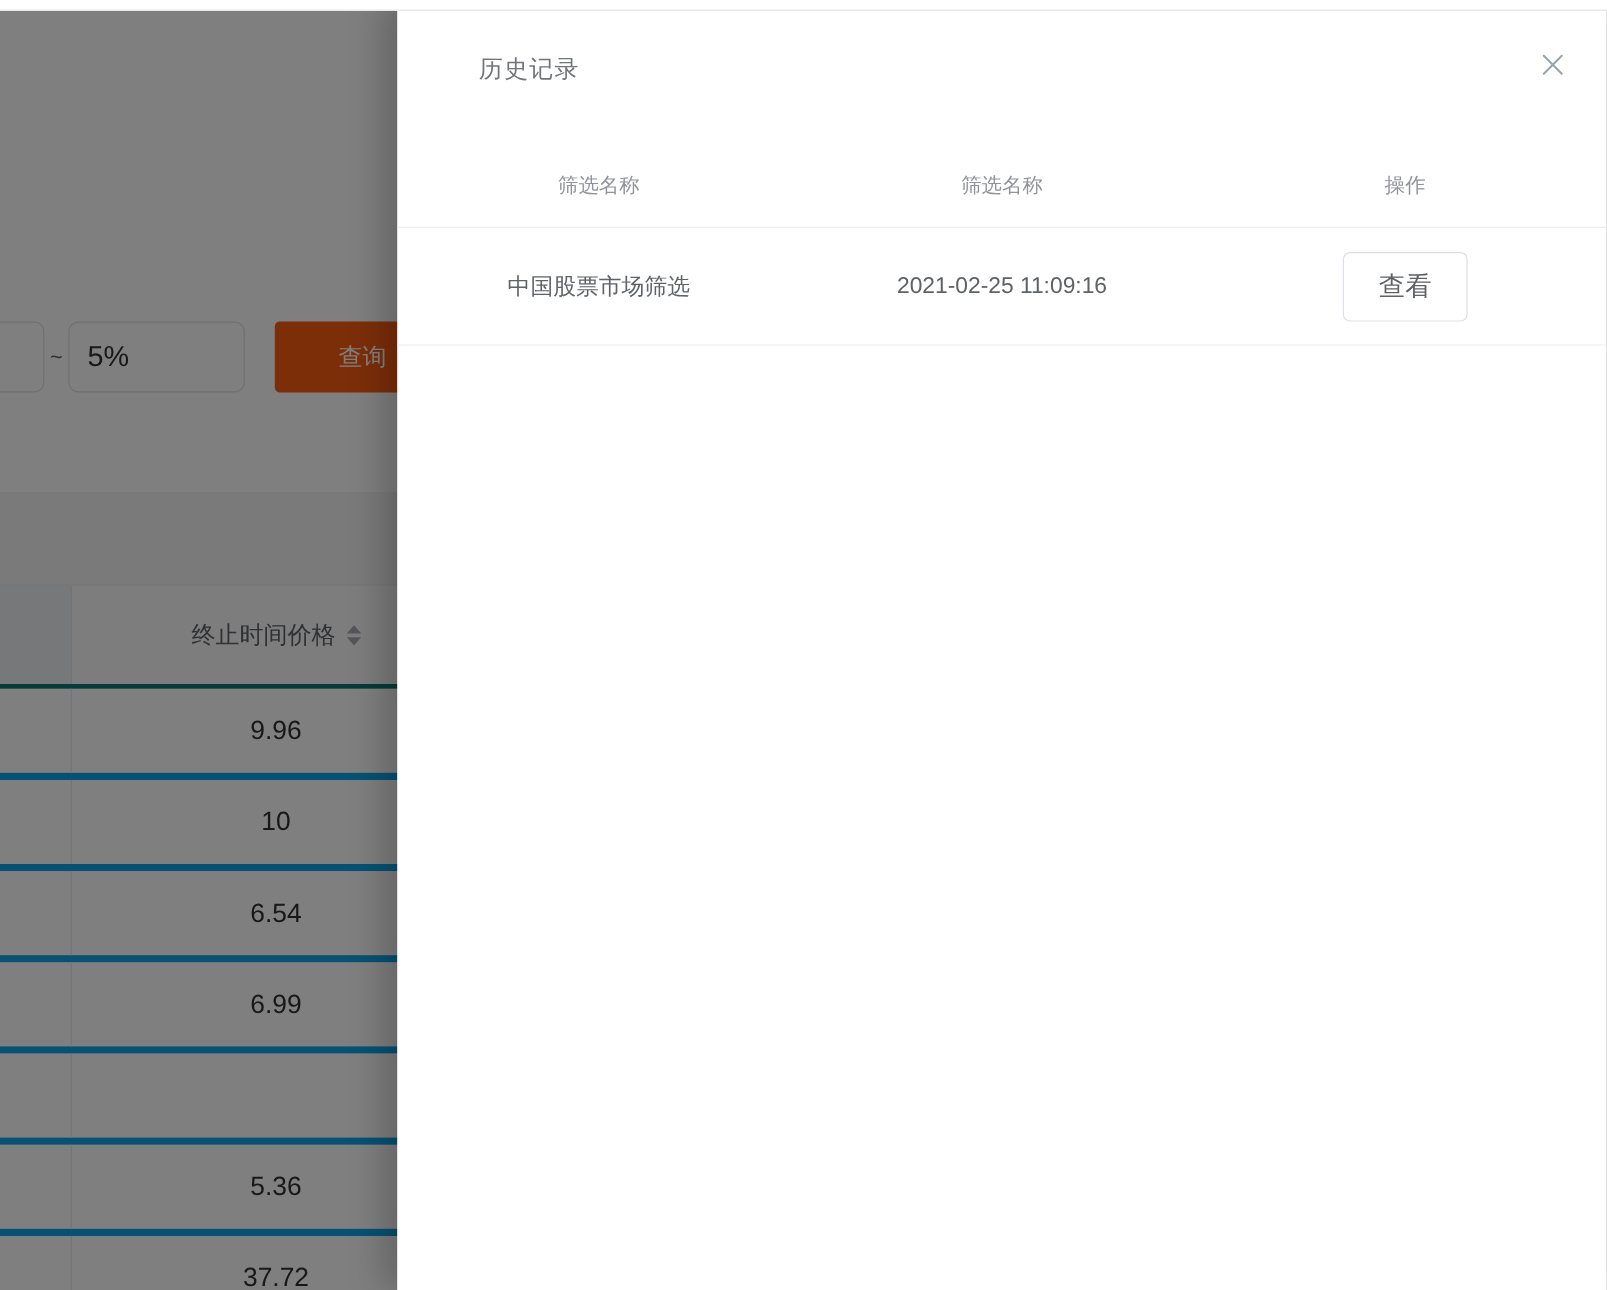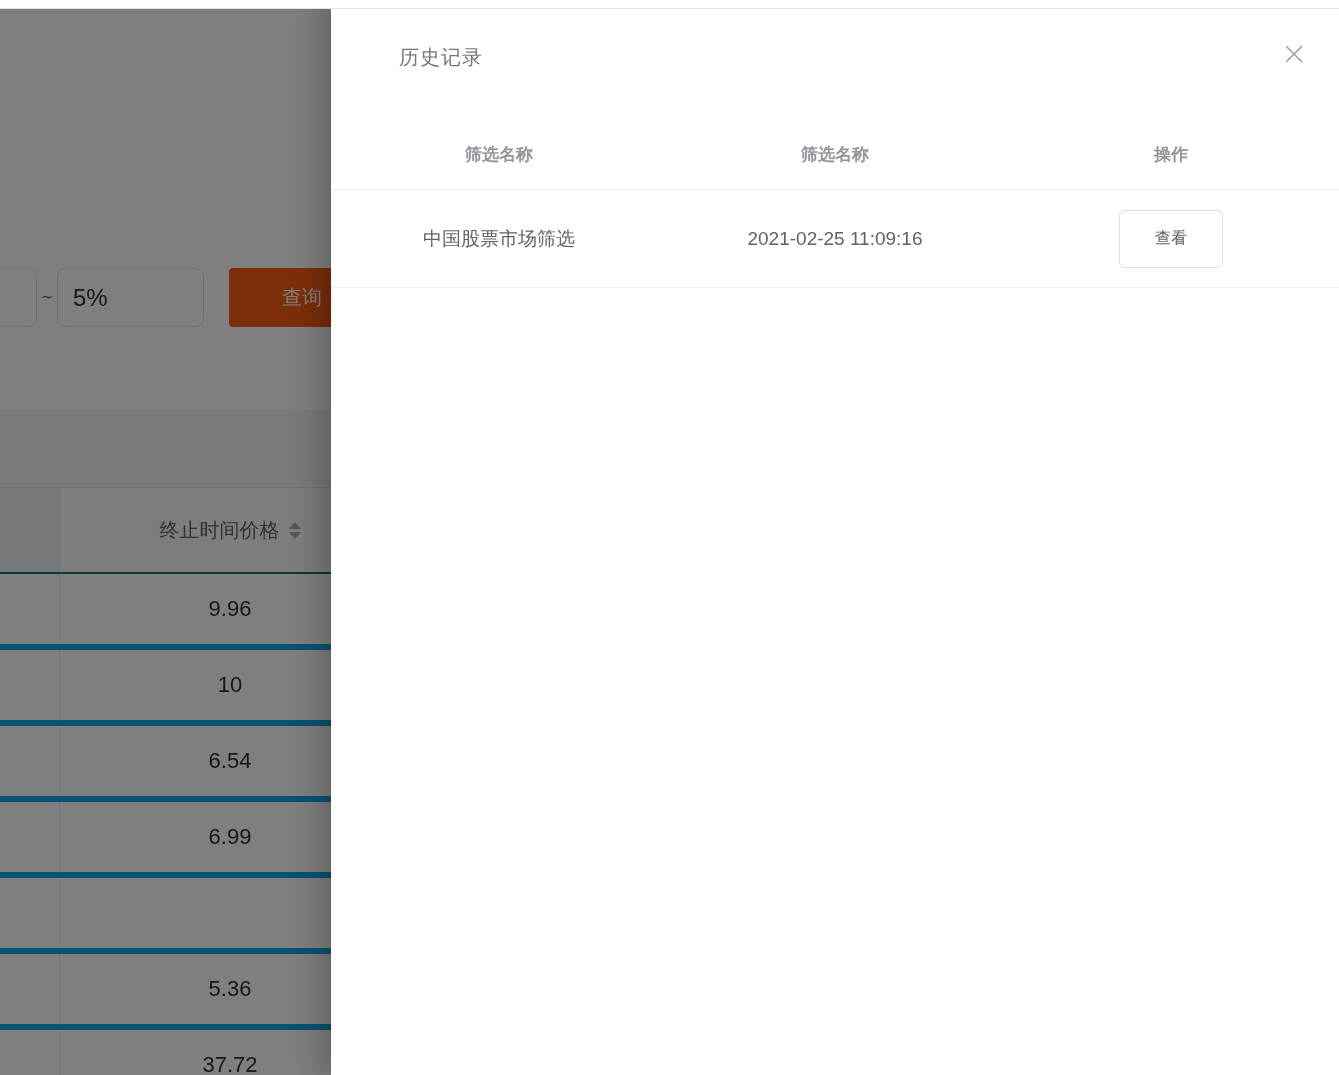--- a/index.html
+++ b/index.html
@@ -23,21 +23,21 @@
                    font-family:"Liberation Sans", sans-serif; outline:none; }
   .query-btn { position:absolute; left:229px; top:268px; width:146px; height:59px;
                background:#f95d12; border:none; border-radius:4px;
                color:#ffffff; font-size:20px; cursor:pointer;
                font-family:Liberation Mono, monospace; }
 
   .band { position:absolute; top:410px; left:0; width:400px; height:77px; background:#f4f4f5; }
 
   .bg-table { position:absolute; top:487px; left:0; width:400px; height:588px;
               border-top:1px solid #e3e5e8; overflow:hidden; }
-  .bg-hrow { display:flex; height:86px; border-bottom:2px solid #0f766e; }
+  .bg-hrow { display:flex; height:86px; border-bottom:4px solid #0f766e; }
   .bg-hrow .c1 { width:60px; background:#eff0f2; border-right:1px solid #e3e5e8; }
   .bg-hrow .c2 { flex:1; background:#fafbfc; display:flex; align-items:center;
                  justify-content:center; color:#606266; font-size:20px; }
   .caret { display:inline-flex; flex-direction:column; gap:3px; margin-left:9px; cursor:pointer; }
   .caret i { display:block; width:0; height:0; border-left:6px solid transparent;
              border-right:6px solid transparent; }
   .caret .up   { border-bottom:7px solid #a8abb2; }
   .caret .down { border-top:7px solid #a8abb2; }
 
   .bg-row { display:flex; height:76px; border-bottom:6px solid #0ea5e9; background:#fff; }
@@ -53,26 +53,26 @@
   .drawer { position:absolute; left:331px; top:0; width:1008px; height:1075px;
             background:#fff; z-index:10;
             box-shadow:-12px 0 28px rgba(0,0,0,0.22); }
   .drawer-title { position:absolute; left:32px; top:44px; font-size:20px;
                   color:#72767b; letter-spacing:1px;margin-left:36px; }
   .drawer-close { position:absolute; right:32px; top:41px; width:26px; height:26px;
                   display:flex; align-items:center; justify-content:center; cursor:pointer; }
 
   .dtable { position:absolute; top:120px; left:0; width:100%; }
   .dhead { display:flex; height:70px; align-items:center; border-bottom:1px solid #ebeef5; }
-  .dhead .cell { flex:1; text-align:center; font-weight:bold; color:#909399; font-size:17px; }
+  .dhead .cell { flex:1; text-align:center; font-weight:normal; color:#909399; font-size:17px; }
   .drow { display:flex; height:98px; border-bottom:1px solid #ebeef5; }
   .drow .cell { flex:1; display:flex; align-items:center; justify-content:center;
                 font-size:19px; color:#5f6368; }
   .view-btn { width:104px; height:58px; background:#fff; border:1px solid #dcdfe6;
-              border-radius:6px; color:#606266; font-size:16px; cursor:pointer;
+              border-radius:6px; color:#606266; font-size:22px; cursor:pointer;
               font-family:Liberation Serif, serif; }
 </style>
 </head>
 <body>
 
 <div class="bg-page">
 
   <div class="ctl-input-min"></div>
   <div class="tilde">~</div>
   <input class="ctl-input-max" value="5%" style="">

